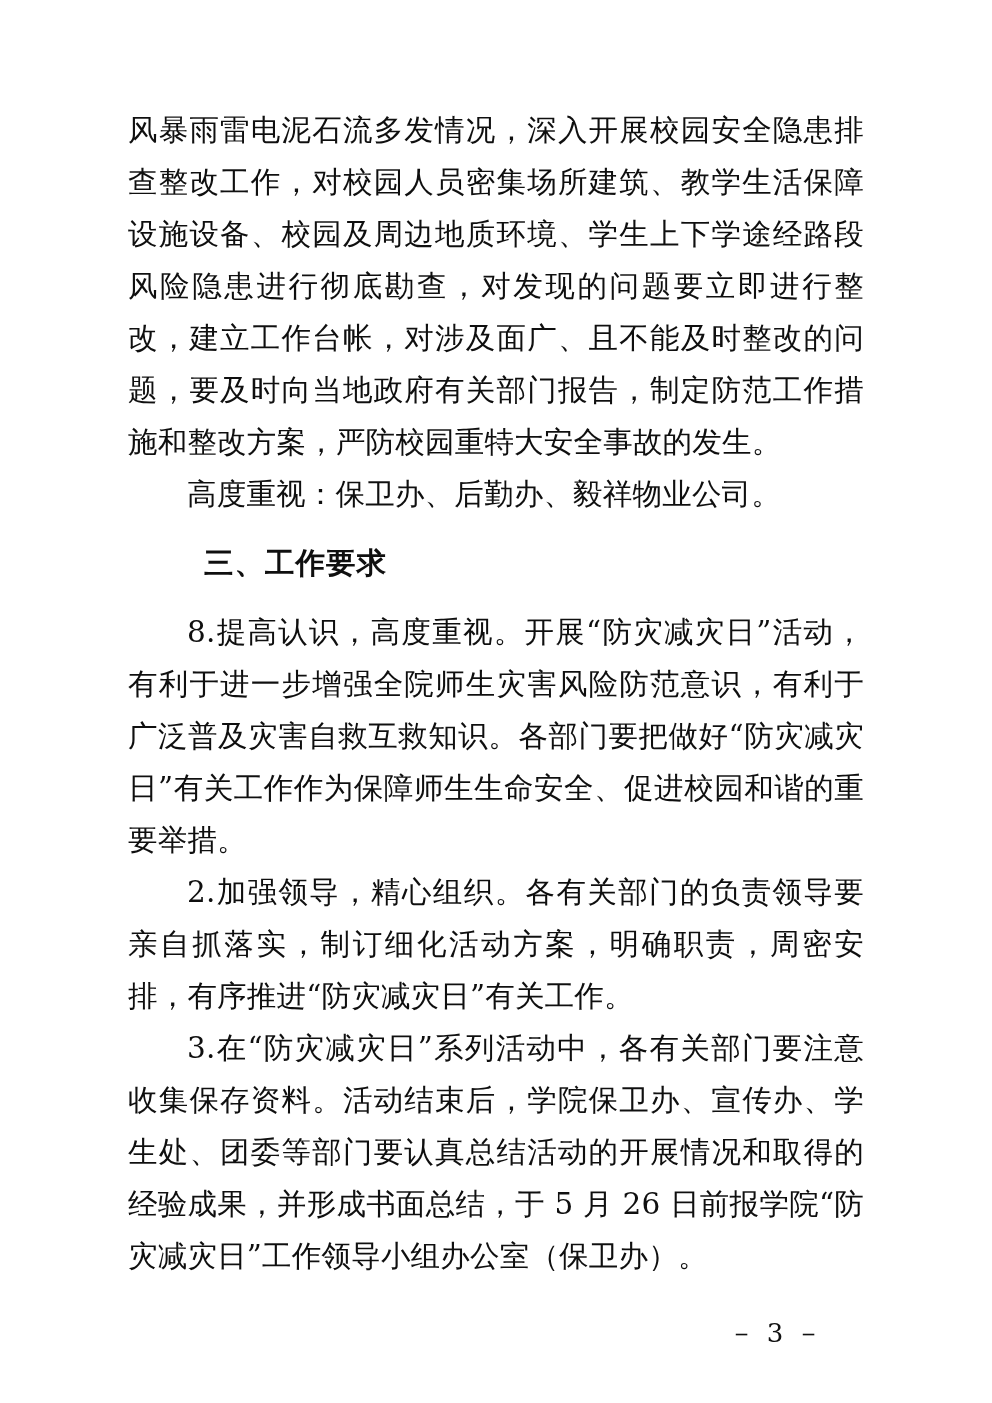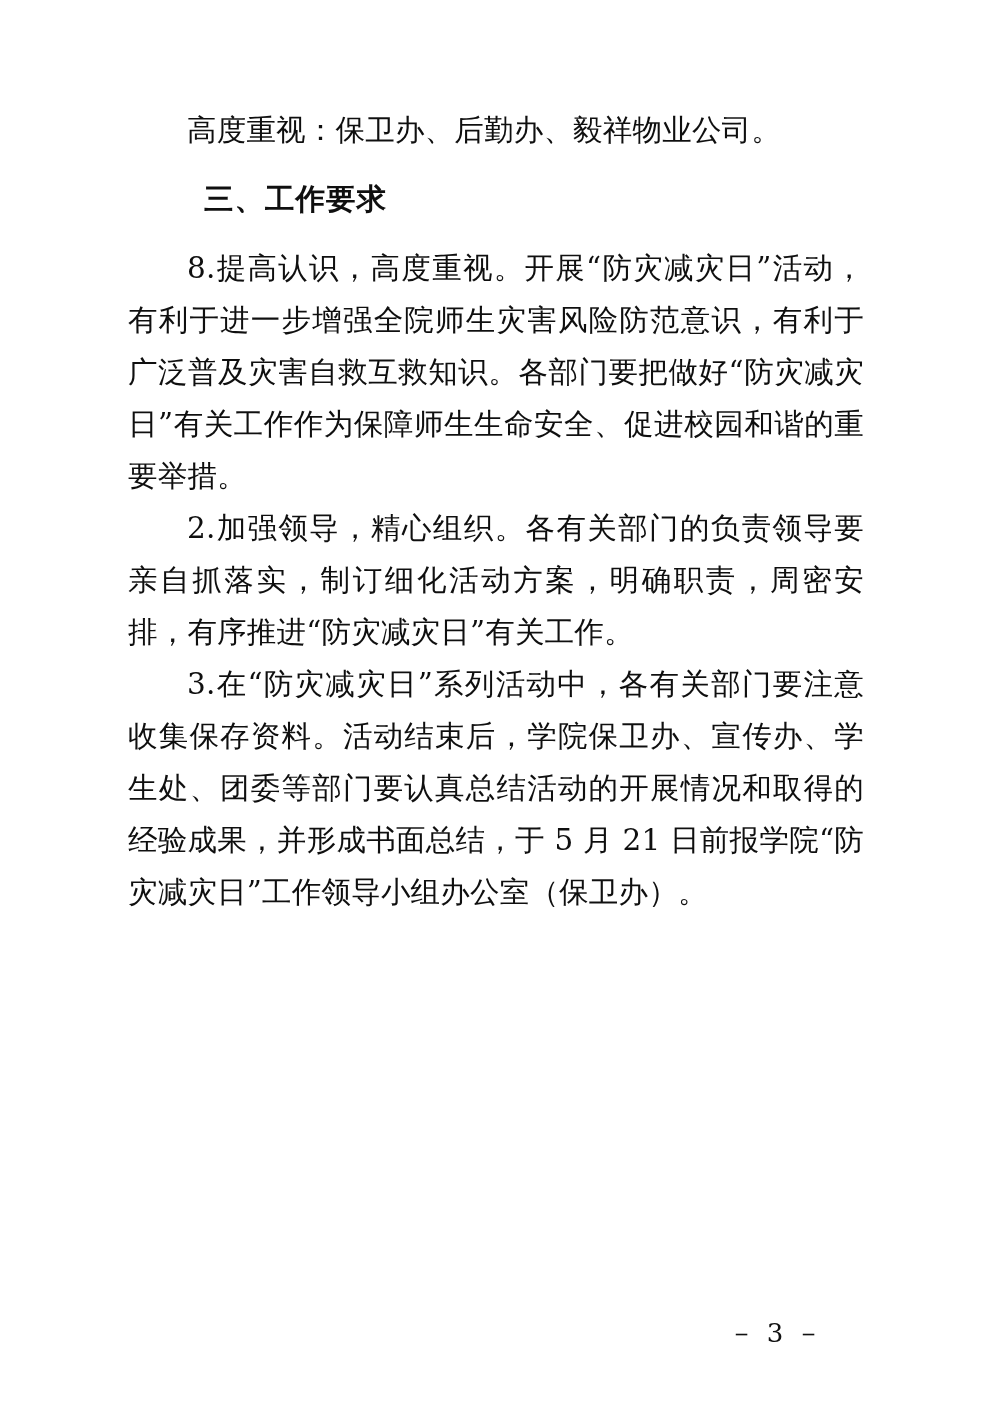--- a/index.html
+++ b/index.html
@@ -61,29 +61,30 @@
     display: inline-block;
     margin-left: 560px;
   }
 </style>
 </head>
 <body>
 
 <div class="page">
   <div class="doc-body">
 
+    <p class="para">风暴雨雷电泥石流多发情况，深入开展校园安全隐患排查整改工作，对校园人员密集场所建筑、教学生活保障设施设备、校园及周边地质环境、学生上下学途经路段风险隐患进行彻底勘查，对发现的问题要立即进行整改，建立工作台帐，对涉及面广、且不能及时整改的问题，要及时向当地政府有关部门报告，制定防范工作措施和整改方案，严防校园重特大安全事故的发生。</p>
 
     <p class="para indent">高度重视：保卫办、后勤办、毅祥物业公司。</p>
 
     <p class="heading">三、工作要求</p>
 
     <p class="para indent">8.提高认识，高度重视。开展“防灾减灾日”活动，有利于进一步增强全院师生灾害风险防范意识，有利于广泛普及灾害自救互救知识。各部门要把做好“防灾减灾日”有关工作作为保障师生生命安全、促进校园和谐的重要举措。</p>
 
     <p class="para indent">2.加强领导，精心组织。各有关部门的负责领导要亲自抓落实，制订细化活动方案，明确职责，周密安排，有序推进“防灾减灾日”有关工作。</p>
 
-    <p class="para indent">3.在“防灾减灾日”系列活动中，各有关部门要注意收集保存资料。活动结束后，学院保卫办、宣传办、学生处、团委等部门要认真总结活动的开展情况和取得的经验成果，并形成书面总结，于 5 月 21 日前报学院“防灾减灾日”工作领导小组办公室（保卫办）。</p>
+    <p class="para indent">3.在“防灾减灾日”系列活动中，各有关部门要注意收集保存资料。活动结束后，学院保卫办、宣传办、学生处、团委等部门要认真总结活动的开展情况和取得的经验成果，并形成书面总结，于 5 月 26 日前报学院“防灾减灾日”工作领导小组办公室（保卫办）。</p>
 
   </div>
 
   <div class="footer">
     <span class="footer-inner">－ 3 －</span>
   </div>
 </div>
 
 </body></html>

